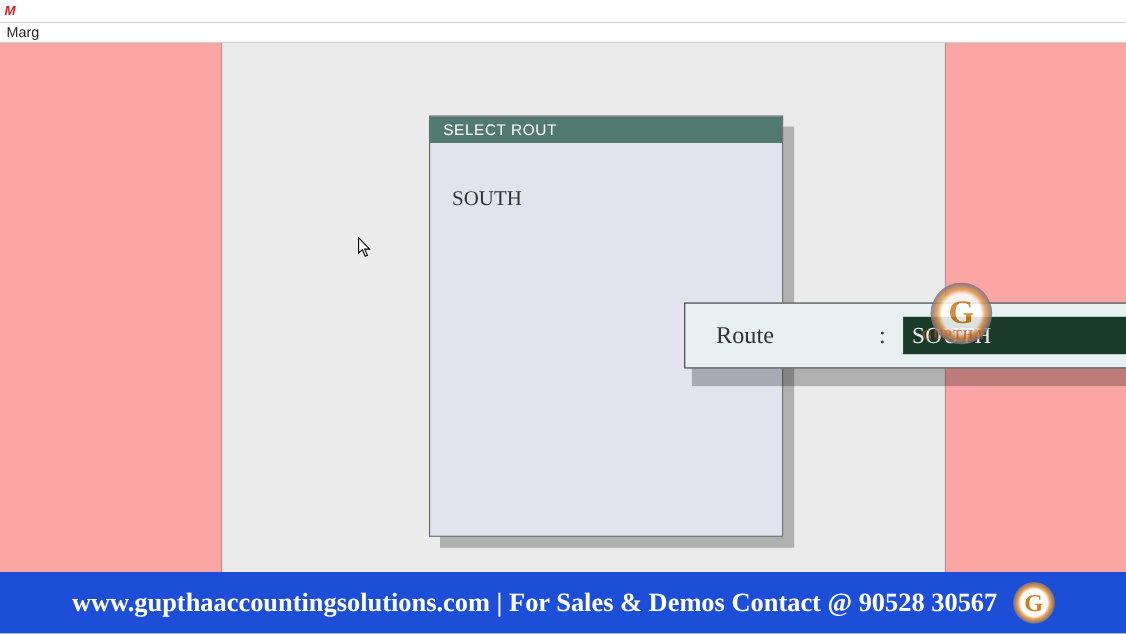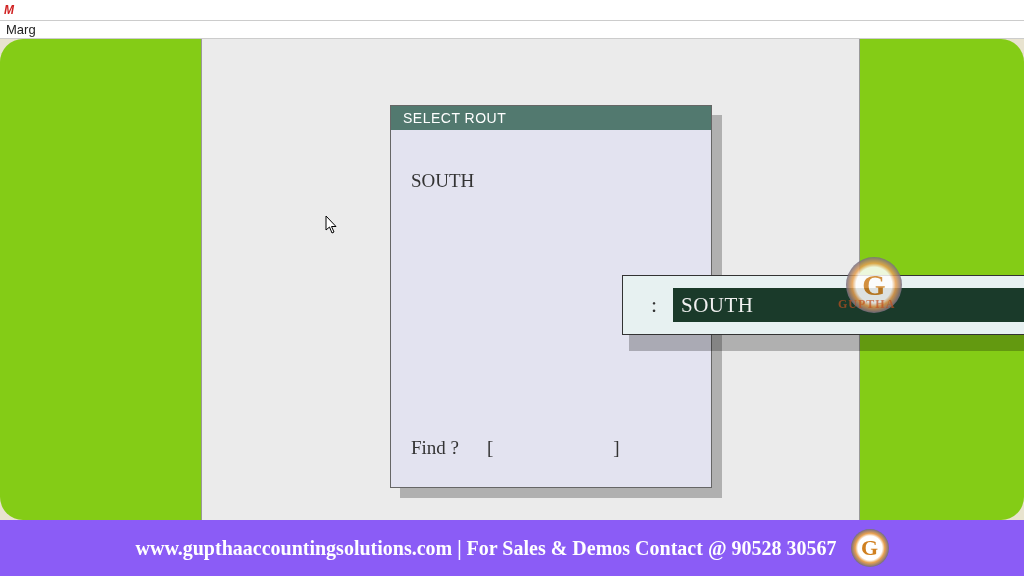--- a/index.html
+++ b/index.html
@@ -37,22 +37,21 @@
       display: flex;
       align-items: center;
       border-bottom: 1px solid #ccc;
     }
     .workspace {
       position: absolute;
       top: 39px;
       left: 0;
       right: 0;
       bottom: 56px;
-      background: #84cc16;
-      border-radius: 23px;
+      background: #fca5a5;
     }
     .center-panel {
       position: absolute;
       top: 0;
       left: 201px;
       width: 659px;
       bottom: 0;
       background: #ebebeb;
       border-left: 1px solid #999;
       border-right: 1px solid #999;
@@ -186,27 +185,27 @@
       height: 20px;
       pointer-events: none;
       z-index: 100;
     }
     .footer-bar {
       position: absolute;
       bottom: 0;
       left: 0;
       right: 0;
       height: 56px;
-      background: #8b5cf6;
+      background: #1d4ed8;
       color: #ffffff;
       display: flex;
       align-items: center;
       justify-content: center;
       font-family: 'Times New Roman', Georgia, serif;
-      font-size: 20px;
+      font-size: 24px;
       font-weight: bold;
     }
     .footer-logo {
       width: 38px;
       height: 38px;
       border-radius: 50%;
       background: radial-gradient(circle, #fff 45%, #e8a050 55%, #3050a0 80%);
       margin-left: 14px;
       display: flex;
       align-items: center;
@@ -232,34 +231,29 @@
 </div>
 
 <div class="workspace">
   <div class="center-panel">
 
     <div class="select-dialog-shadow"></div>
     <div class="select-dialog">
       <div class="select-dialog-header">SELECT ROUT</div>
       <div class="select-dialog-body">
         <div class="select-list-item">SOUTH</div>
-        <div class="find-row">
-          <span class="find-label">Find ?</span>
-          <span class="find-bracket-l">[</span>
-          <span style="display:inline-block;width:0;"></span>
-          <span class="find-bracket-r">]</span>
-        </div>
       </div>
     </div>
 
     <div class="watermark-logo"></div>
     <div class="watermark-text">GUPTHA</div>
 
     <div class="route-popup-shadow"></div>
     <div class="route-popup">
+      <span class="route-label">Route</span>
       <span class="route-colon">:</span>
       <div class="route-value">
         <span>SOUTH</span>
       </div>
     </div>
 
     <svg class="cursor" viewBox="0 0 14 20">
       <path d="M1 1 L1 15 L4.5 12 L7 18 L9 17 L6.5 11.5 L11 11.5 Z" fill="white" stroke="black" stroke-width="1"></path>
     </svg>
 

